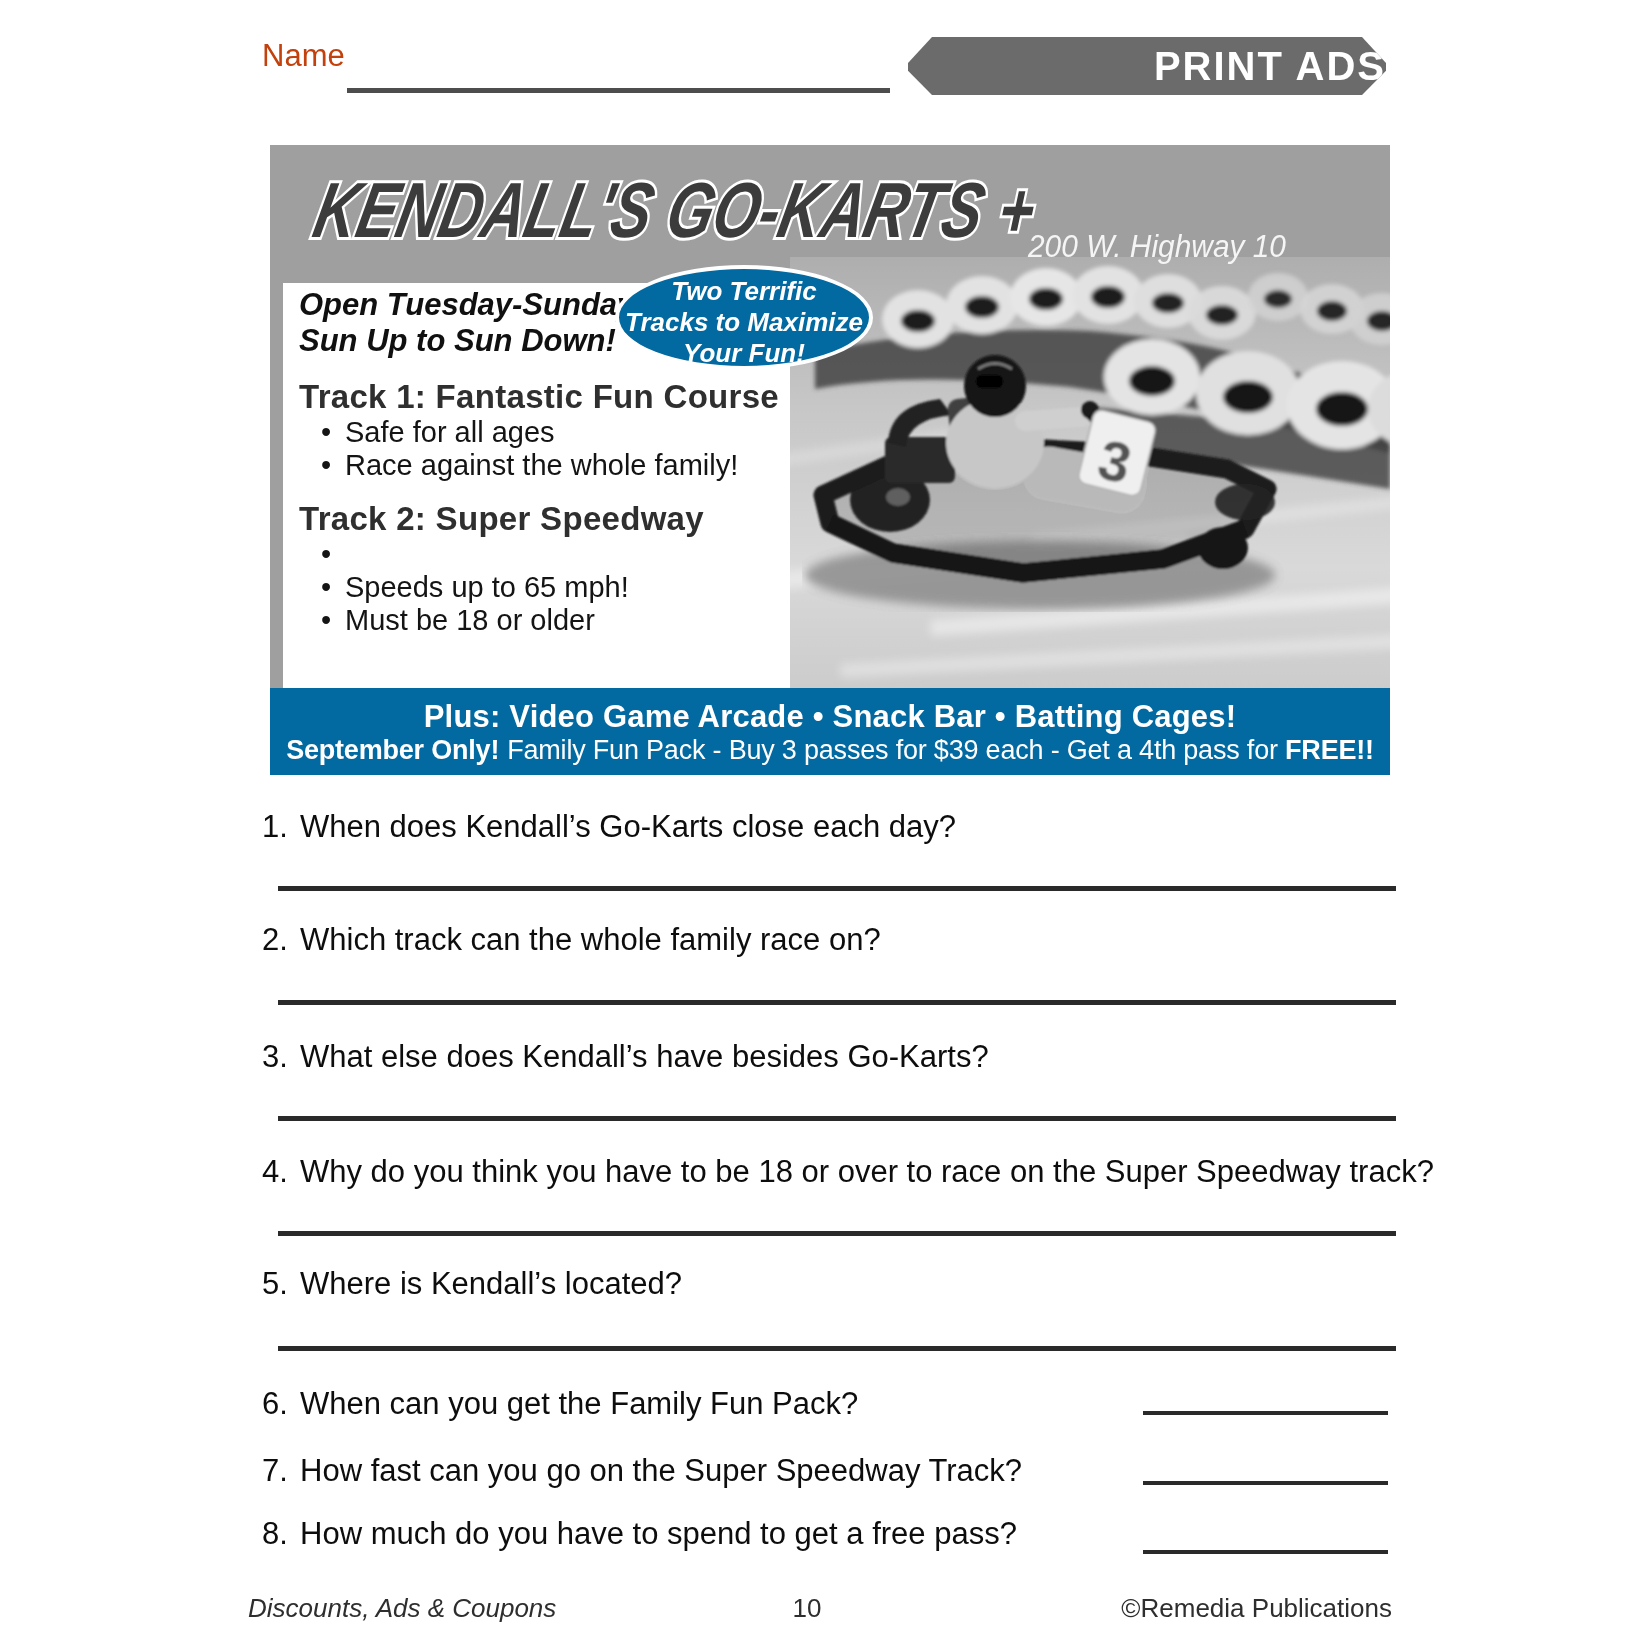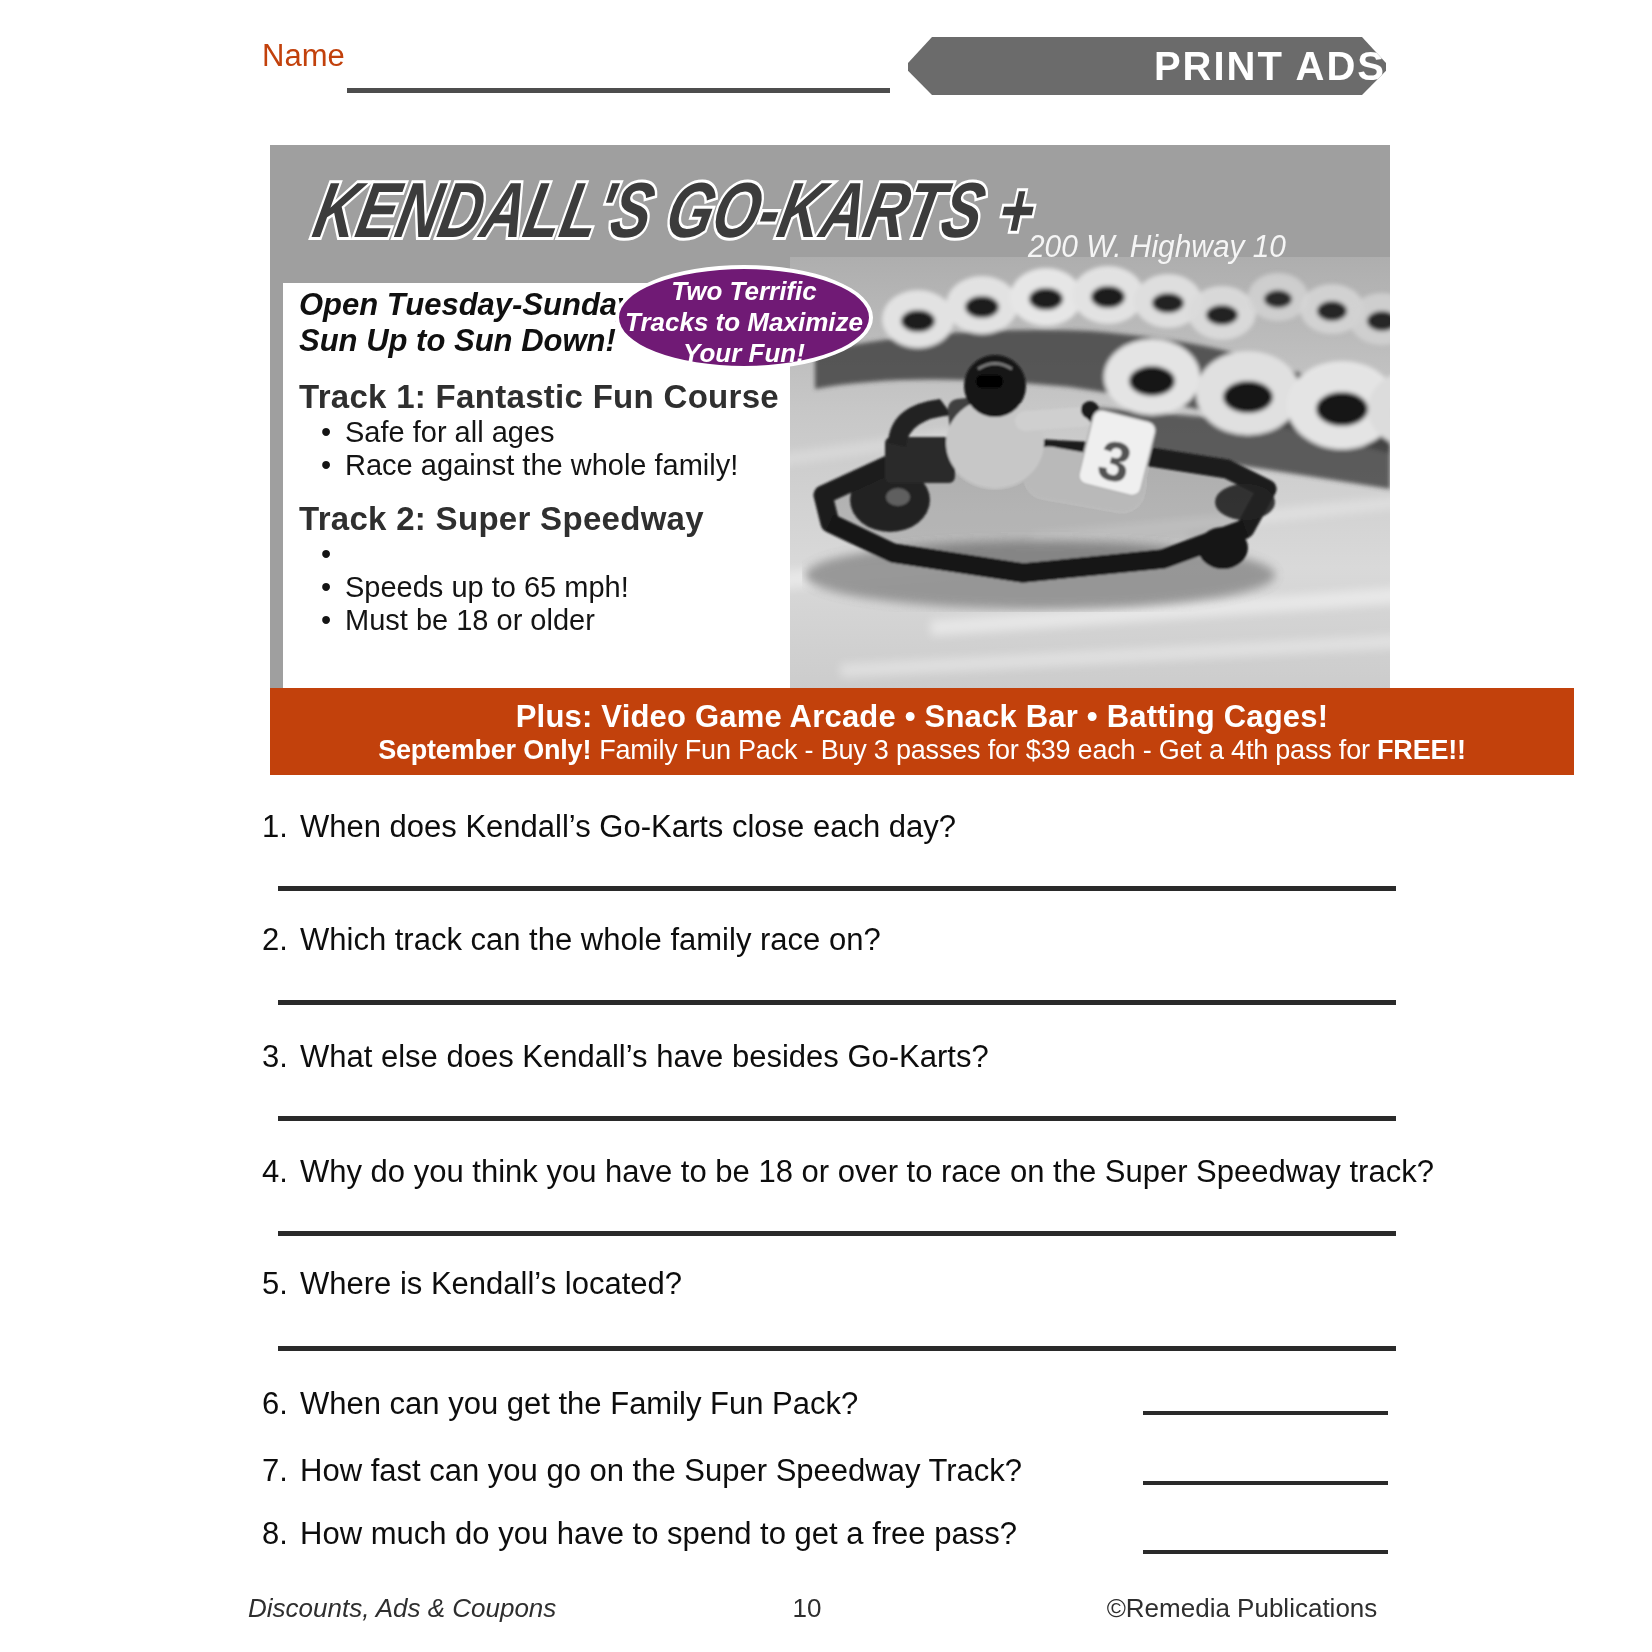--- a/index.html
+++ b/index.html
@@ -26,52 +26,52 @@
 
   
   .ad { position:absolute; left:270px; top:145px; width:1120px; height:630px; background:#9f9f9f; }
   .ad-header-svg { position:absolute; left:0; top:0; z-index:2; }
   .ad-photo { position:absolute; left:520px; top:112px; width:600px; height:431px; z-index:1; }
   .ad-panel {
     position:absolute; left:13px; top:138px; width:507px; height:405px;
     background:#ffffff; z-index:1; padding:2px 10px 0 16px;
   }
   .ad-strip {
-    position:absolute; left:0; top:543px; width:1304px; height:87px;
-    background:#c2410c; color:#ffffff; text-align:center; z-index:2;
+    position:absolute; left:0; top:543px; width:1120px; height:87px;
+    background:#0369a1; color:#ffffff; text-align:center; z-index:2;
   }
   .strip-line1 { font-weight:bold; font-size:31px; padding-top:11px; letter-spacing:0.2px; }
   .strip-line2 { font-size:27px; margin-top:0; letter-spacing:-0.2px; }
   .strip-line2 b { font-weight:bold; }
   .strip-sep { display:inline-block; width:8px; }
 
   .oval-badge {
     position:absolute; left:345px; top:120px; width:258px; height:105px;
-    background:#701a75; border:4px solid #ffffff; border-radius:50%;
+    background:#0369a1; border:4px solid #ffffff; border-radius:50%;
     color:#ffffff; font-weight:bold; font-style:italic; font-size:26px; line-height:31px;
     text-align:center; z-index:4; padding-top:7px;
   }
 
   .hours { font-weight:bold; font-style:italic; font-size:31px; line-height:36px; color:#101010; margin-top:2px; }
   .track-heading { font-weight:bold; font-size:33px; line-height:36px; color:#2f2f2f; margin-top:20px; letter-spacing:0.3px; }
   .bullet { display:flex; font-size:29px; line-height:31px; color:#141414; margin:2px 0 0 22px; }
   .bullet:first-of-type { margin-top:4px; }
   .bullet .dot { width:24px; flex:none; }
   .bullet .btxt { max-width:400px;text-align:center; }
 
   
   .q { position:absolute; left:262px; font-size:31px; color:#0d0d0d; display:flex; white-space:nowrap; }
   .q .qnum { width:38px; flex:none; }
   .ans-long  { position:absolute; left:278px; width:1118px; height:5px; background:#2a2a2a; }
   .ans-short { position:absolute; left:1143px; width:245px; height:4px; background:#2a2a2a; }
 
   
   .footer-left  { position:absolute; left:248px;  top:1593px; font-size:26px; font-style:italic; color:#2e2e2e; }
   .footer-center{ position:absolute; left:762px;  top:1593px; width:90px; text-align:center; font-size:26px; color:#2e2e2e; }
-  .footer-right { position:absolute; left:1092px; top:1593px; width:300px; text-align:center; font-size:26px; color:#2e2e2e; }
+  .footer-right { position:absolute; left:1092px; top:1593px; width:300px; text-align:right; font-size:26px; color:#2e2e2e; }
 </style>
 </head>
 <body>
 
 <div class="page">
 
   <div class="name-label">Name</div>
   <div class="name-line"></div>
   <div class="print-ads-banner">
     <span>PRINT ADS</span>

